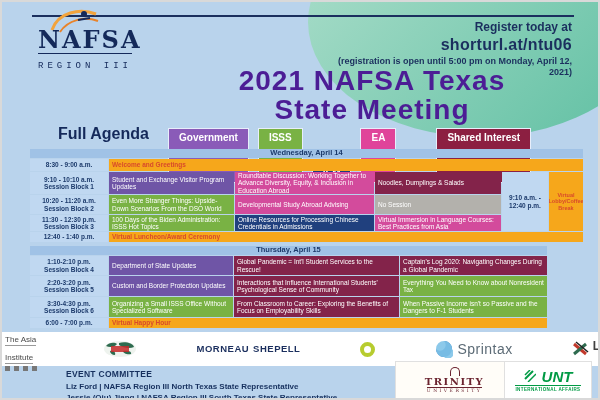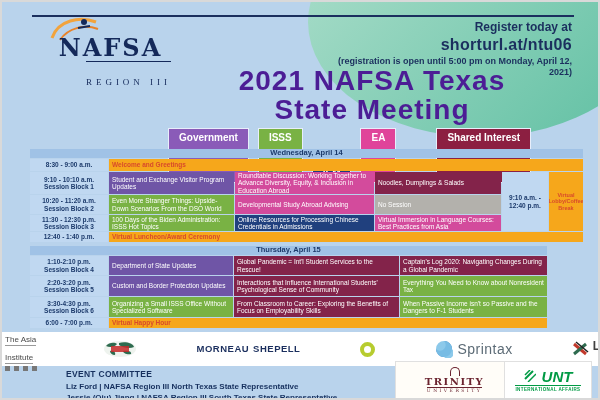--- a/index.html
+++ b/index.html
@@ -15,24 +15,24 @@
     border-radius:50%; background:linear-gradient(135deg,#a7dcc8 10%,#66c2a6 90%);
     z-index:1;
   }
   .register-text {
     position:absolute; right:26px; top:18px; width:235px; text-align:right;
     color:#1b2f5e; z-index:4; line-height:1.25;
   }
   .register-text .r1 { font-size:12px; font-weight:bold; }
   .register-text .r2 { font-size:16px; font-weight:bold; letter-spacing:.3px; }
   .register-text .r3 { font-size:9px; font-weight:bold; margin-top:1px; }
-  .nafsa { position:absolute; left:36px; top:12px; z-index:4; width:145px; text-align:center; }
+  .nafsa { position:absolute; left:36px; top:4px; z-index:4; width:145px; }
   .nafsa .swirl { display:block; margin:0 auto -8px 8px; }
   .nafsa .word { font-family:"DejaVu Serif", serif; font-weight:bold; font-size:24px; color:#14295a; letter-spacing:2px; line-height:1; }
-  .nafsa .region { font-family:Liberation Serif, serif; font-size:9px; color:#14295a; letter-spacing:4px; border-top:1px solid #14295a; display:inline-block; padding-top:15px; margin-top:1px;margin-left:36px; }
+  .nafsa .region { font-family:Liberation Mono, monospace; font-size:9px; color:#14295a; letter-spacing:4px; border-top:1px solid #14295a; display:inline-block; padding-top:7px; margin-top:1px; }
   .main-title { position:absolute; left:150px; top:64px; width:440px; text-align:center; z-index:4;
     color:#4c1d95; font-weight:bold; font-size:28px; line-height:1.04; letter-spacing:1px; }
   
   .legend-label { position:absolute; left:56px; top:123px; font-size:16px; font-weight:bold; color:#14295a; z-index:4; }
   .legend-badges { position:absolute; left:166px; top:126px; display:flex; gap:9px; z-index:4; }
   .badge { color:#fff; font-size:10px; font-weight:bold; padding:3px 10px; border:1px solid #e8eefb; text-align:center; white-space:nowrap; }
   
   .grid { position:absolute; display:grid; gap:1px; z-index:4; }
   .wed { left:28px; top:147px; width:553px;
     grid-template-columns:78px 125px 139px 126px 46px 34px;
@@ -106,20 +106,21 @@
     <div class="r1">Register today at</div>
     <div class="r2">shorturl.at/ntu06</div>
     <div class="r3">(registration is open until 5:00 pm on Monday, April 12, 2021)</div>
   </div>
 
   <div class="main-title">
     <div>2021 NAFSA Texas</div>
     <div>State Meeting</div>
   </div>
 
+  <div class="legend-label">Full Agenda</div>
   <div class="legend-badges">
     <span class="badge" style="background-color: rgb(138, 91, 184);">Government</span>
     <span class="badge" style="background-color: rgb(121, 178, 68);">ISSS</span>
     <span class="badge" style="background-color: rgb(31, 61, 122); margin-top: 36px;">IEM</span>
     <span class="badge" style="background-color: rgb(224, 68, 154);">EA</span>
     <span class="badge" style="background-color: rgb(140, 31, 65); margin-left: 31px;">Shared Interest</span>
   </div>
 
   <div class="grid wed">
     <div class="cell dayhdr">Wednesday, April 14</div>

